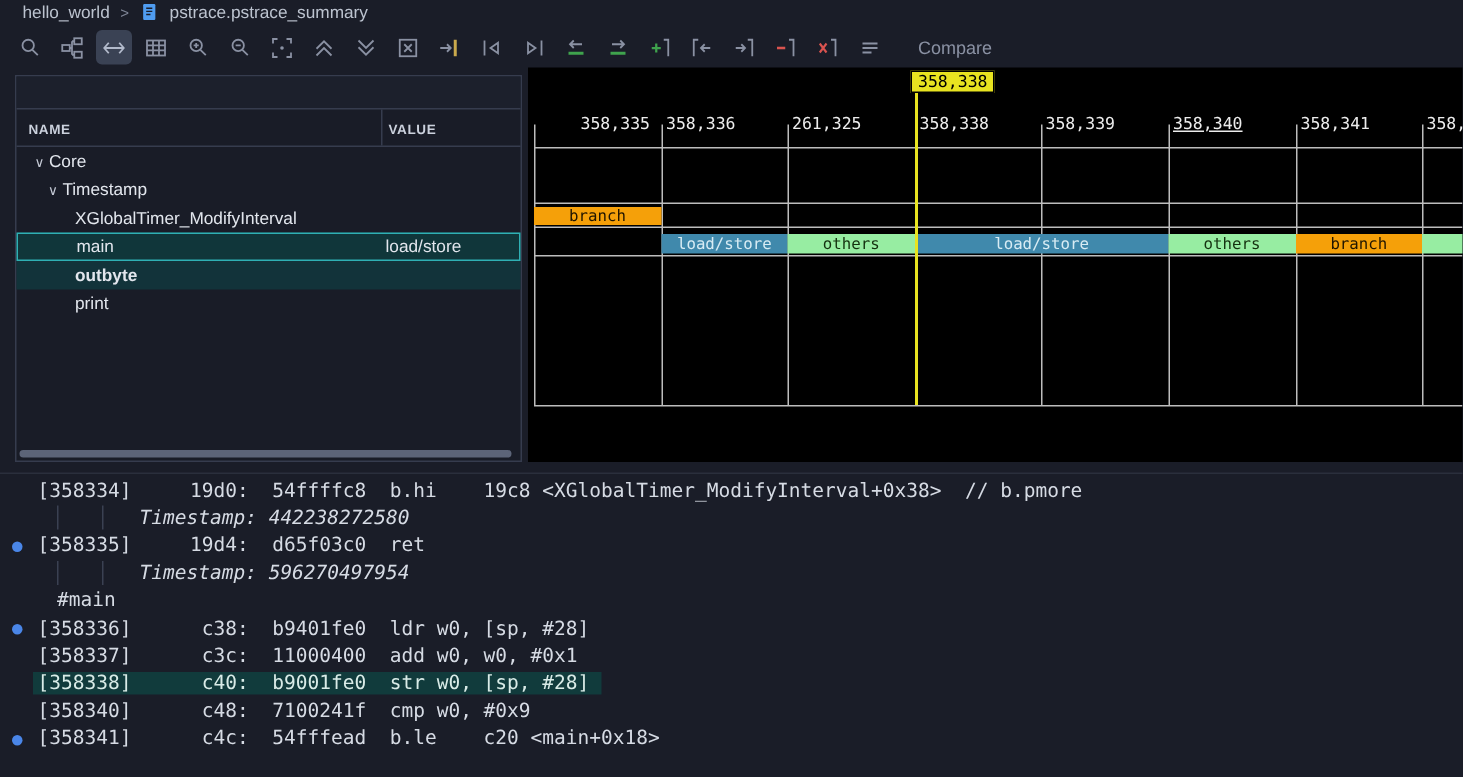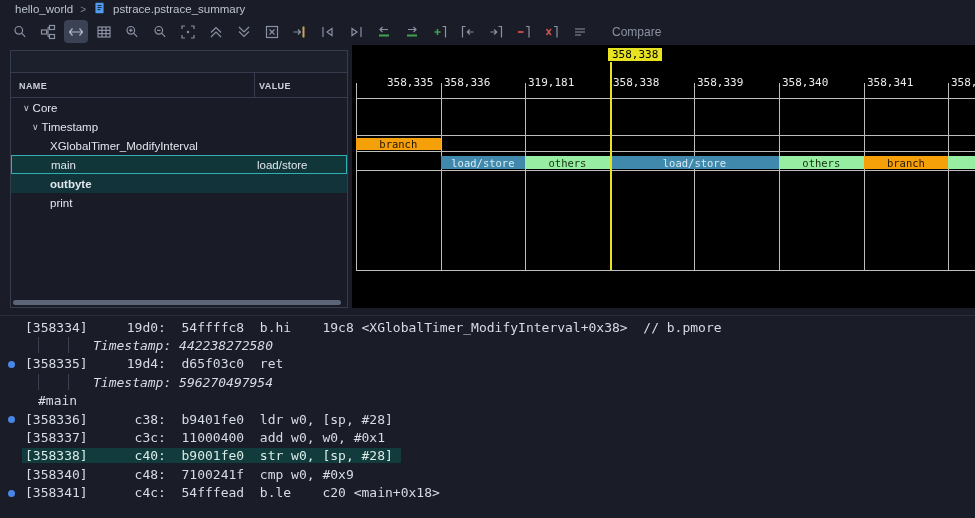--- a/index.html
+++ b/index.html
@@ -231,27 +231,27 @@
     <div class="gline-h" style="top: 53px; background: rgb(189, 189, 189);"></div>
     <div class="gline-h" style="top: 90px; background: rgb(189, 189, 189);"></div>
     <div class="gline-h" style="top: 106px; background: rgb(189, 189, 189);"></div>
     <div class="gline-h" style="top: 125px; background: rgb(189, 189, 189);"></div>
     <div class="gline-h" style="top: 225px; background: rgb(189, 189, 189);"></div>
     <div class="gline-v" style="left: 4px; background: rgb(189, 189, 189);"></div>
     <div class="tick-label" style="left: 7px; margin-left: 28px;">358,335</div>
     <div class="gline-v" style="left: 89px; background: rgb(189, 189, 189);"></div>
     <div class="tick-label" style="left: 92px;">358,336</div>
     <div class="gline-v" style="left: 173px; background: rgb(189, 189, 189);"></div>
-    <div class="tick-label" style="left: 176px;">319,181</div>
+    <div class="tick-label" style="left: 176px;">261,325</div>
     <div class="gline-v" style="left: 258px; background: rgb(189, 189, 189);"></div>
     <div class="tick-label" style="left: 261px;">358,338</div>
     <div class="gline-v" style="left: 342px; background: rgb(189, 189, 189);"></div>
     <div class="tick-label" style="left: 345px;">358,339</div>
     <div class="gline-v" style="left: 427px; background: rgb(189, 189, 189);"></div>
-    <div class="tick-label" style="left: 430px;">358,340</div>
+    <div class="tick-label" style="left: 430px; text-decoration: underline;">358,340</div>
     <div class="gline-v" style="left: 512px; background: rgb(189, 189, 189);"></div>
     <div class="tick-label" style="left: 515px;">358,341</div>
     <div class="gline-v" style="left: 596px; background: rgb(189, 189, 189);"></div>
     <div class="tick-label" style="left: 599px;">358,342</div>
     <div class="bar" style="left: 4px; width: 84.6px; top: 93px; height: 12px; background: rgb(245, 160, 9); color: rgb(32, 21, 0);">branch</div>
     <div class="bar" style="left: 88.6px; width: 84.6px; top: 111px; height: 13px; background: rgb(64, 137, 172); color: rgb(216, 236, 244);">load/store</div>
     <div class="bar" style="left: 173.2px; width: 84.6px; top: 111px; height: 13px; background: rgb(151, 237, 162); color: rgb(20, 49, 15);">others</div>
     <div class="bar" style="left: 257.8px; width: 169.2px; top: 111px; height: 13px; background: rgb(64, 137, 172); color: rgb(216, 236, 244);">load/store</div>
     <div class="bar" style="left: 427px; width: 84.6px; top: 111px; height: 13px; background: rgb(151, 237, 162); color: rgb(20, 49, 15);">others</div>
     <div class="bar" style="left: 511.6px; width: 84.6px; top: 111px; height: 13px; background: rgb(245, 160, 9); color: rgb(32, 21, 0);">branch</div>

